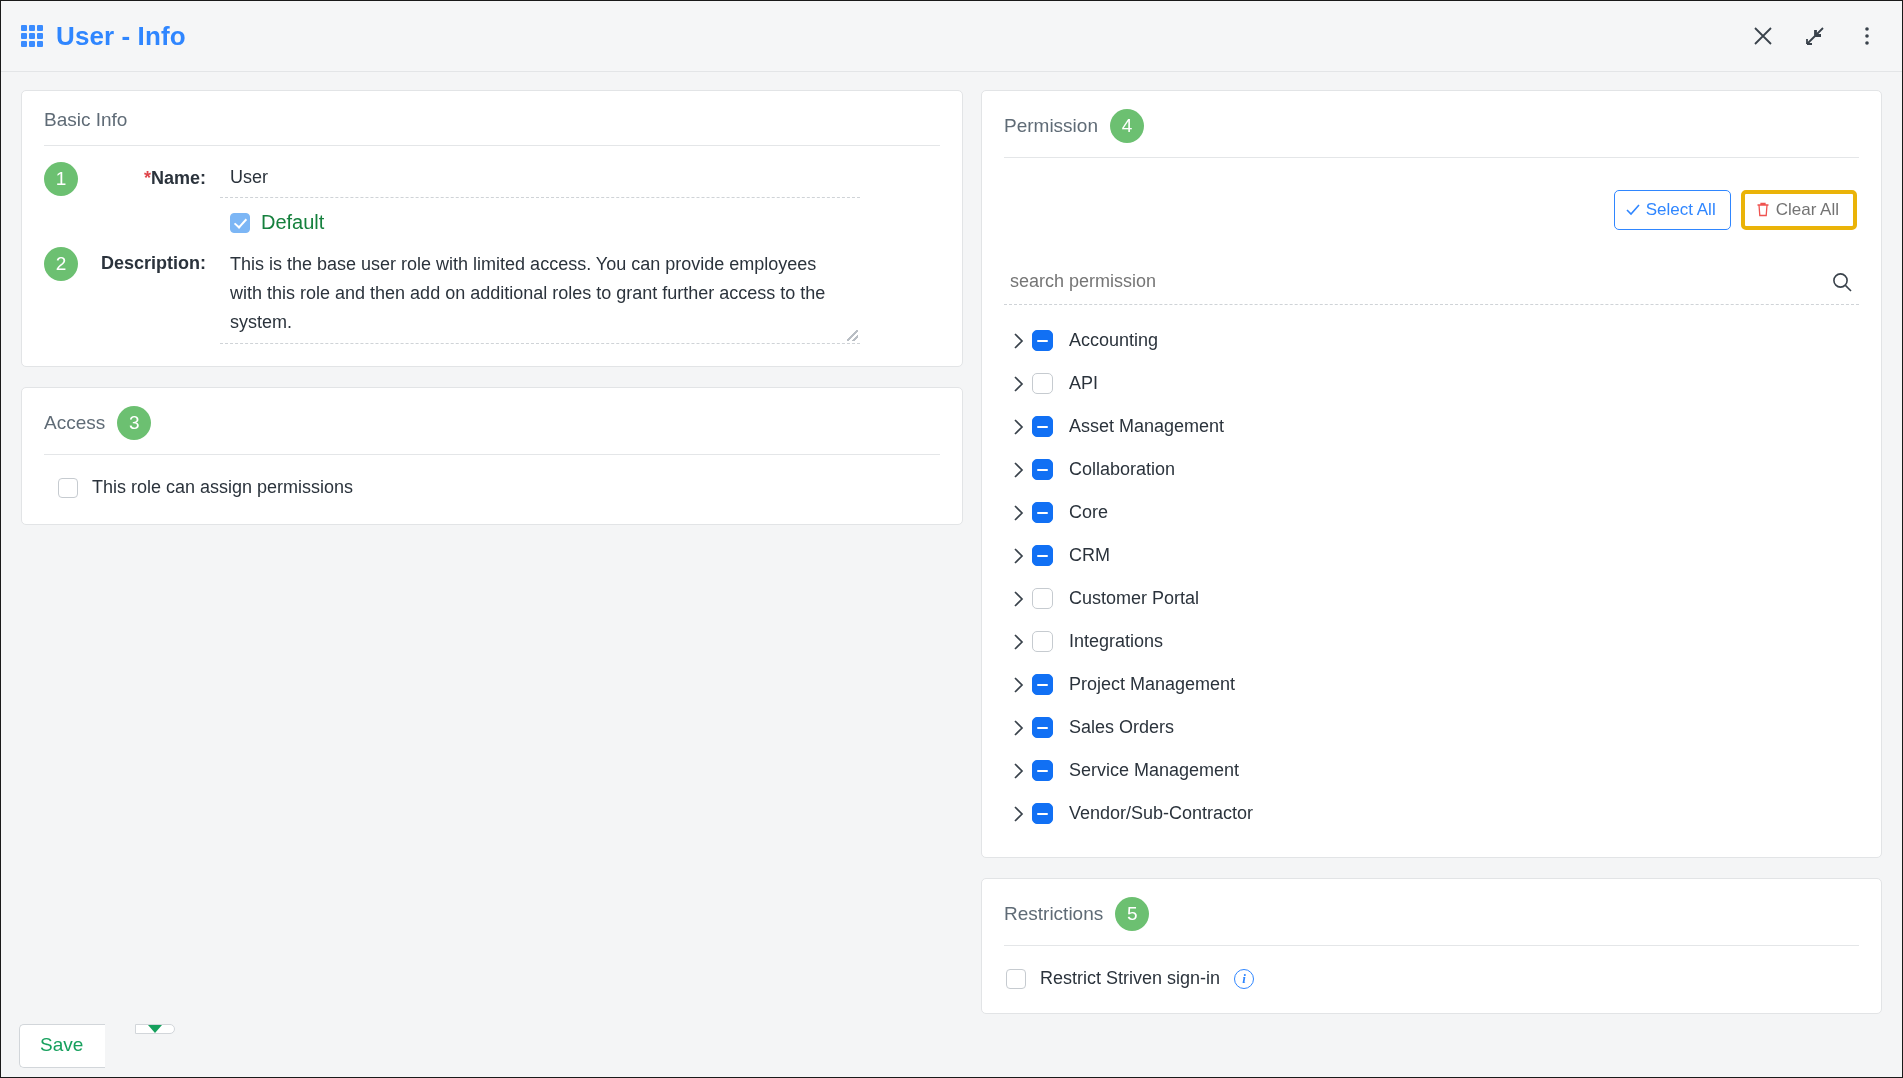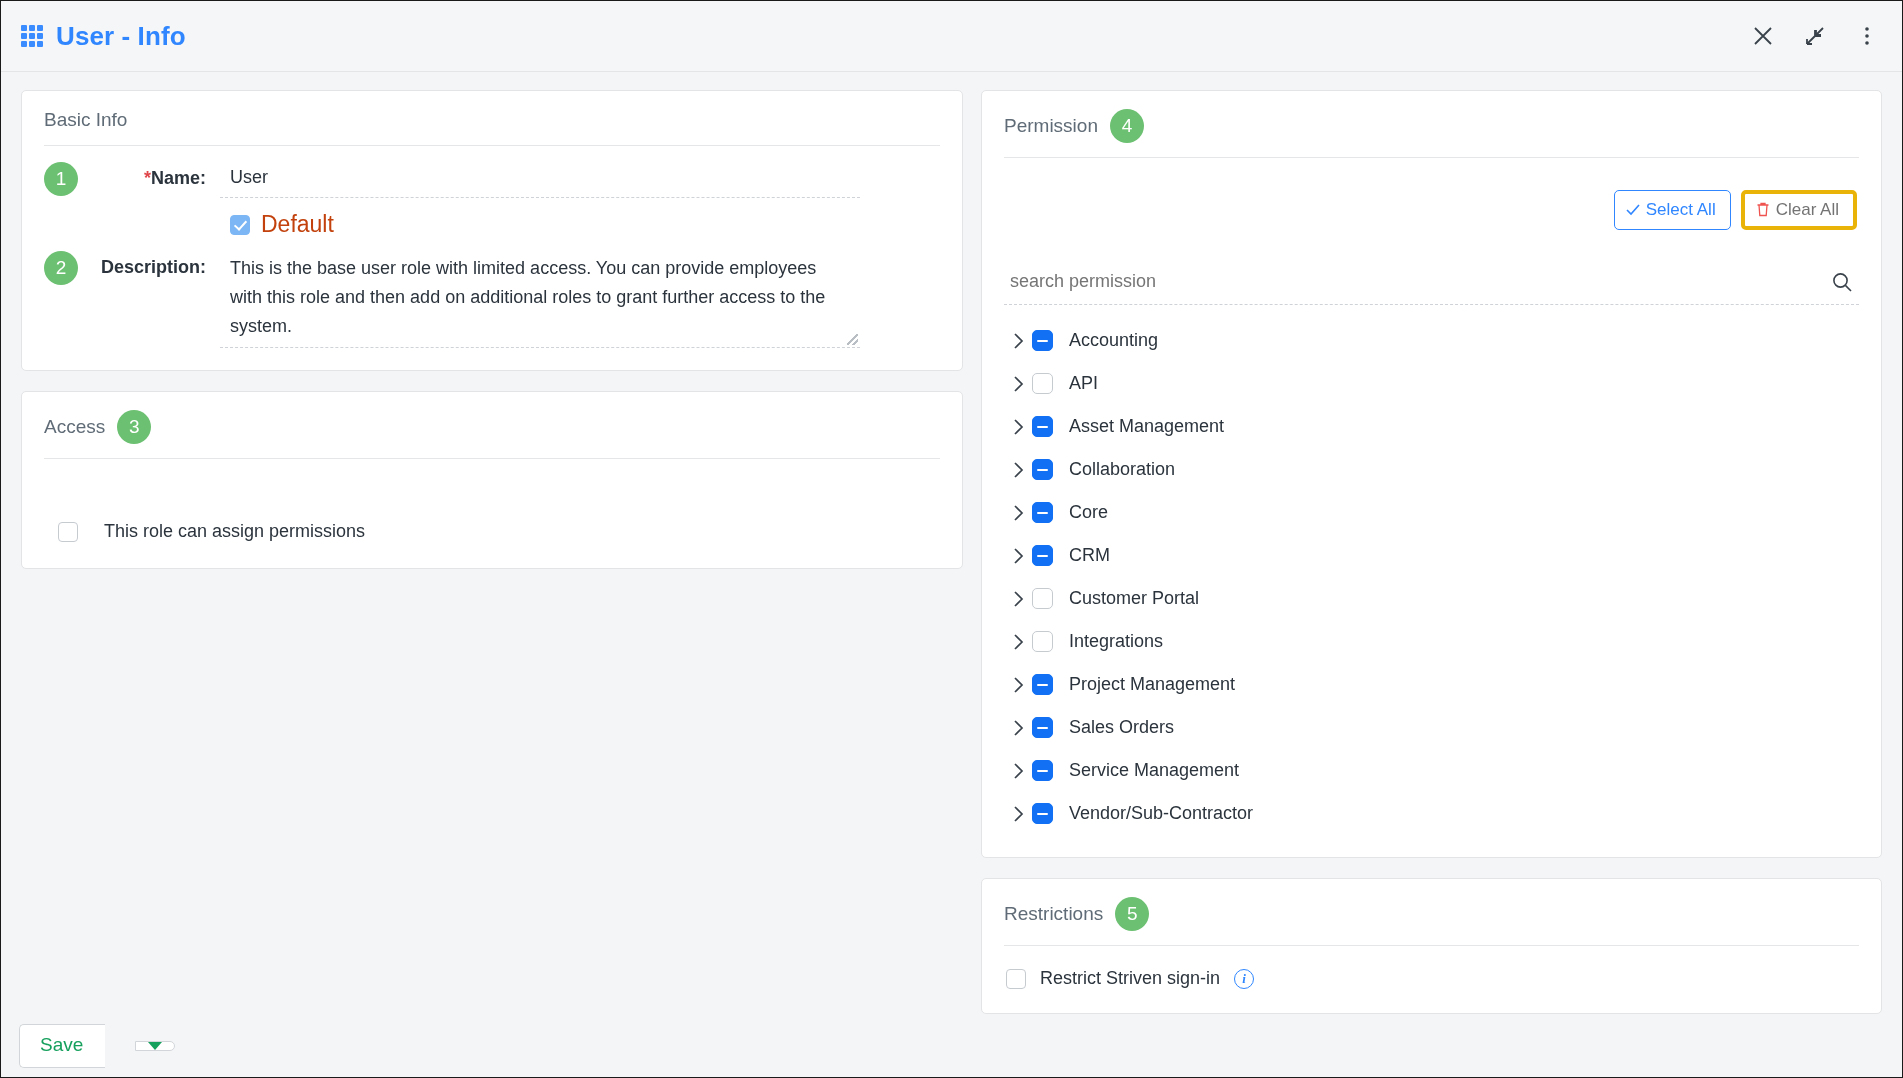--- a/index.html
+++ b/index.html
@@ -78,37 +78,37 @@
   .chk-row { display: flex; align-items: center; gap: 11px; padding: 13px 2px 13px 10px; }
   .cbox {
     width: 20px; height: 20px; border-radius: 4px; border: 1px solid #c6cbd0;
     background: #fff; flex: 0 0 20px; display: inline-block; position: relative; cursor: pointer;
   }
   .cbox.checked-soft { background: #7cb6f5; border-color: #7cb6f5; }
   .cbox.checked-soft::after {
     content: ""; position: absolute; left: 6px; top: 2px; width: 5px; height: 10px;
     border: solid #fff; border-width: 0 2.4px 2.4px 0; transform: rotate(42deg);
   }
-  .chk-label-muted { font-size: 23px; color: #c2410c; }
+  .chk-label-muted { font-size: 20px; color: #15803d; }
   .chk-label { font-size: 18px; color: #2b333c; }
 
   .textarea-box {
     border-bottom: 1px dashed #cfd3d7;
     padding: 3px 12px 6px 10px;
     font-size: 18px; line-height: 29px; color: #2b333c;
     position: relative; min-height: 96px;
   }
   .resize-grip {
     position: absolute; right: 2px; bottom: 2px; width: 11px; height: 11px;
     background:
       linear-gradient(135deg, transparent 45%, #b9bec4 45%, #b9bec4 56%, transparent 56%),
       linear-gradient(135deg, transparent 72%, #b9bec4 72%, #b9bec4 83%, transparent 83%);
   }
 
-  .access-row { display: flex; align-items: center; gap: 26px; padding: 6px 14px 4px 14px; margin-top: 40px; }
+  .access-row { display: flex; align-items: center; gap: 14px; padding: 6px 14px 4px 14px; }
 
   
   .perm-toolbar { display: flex; justify-content: flex-end; gap: 10px; padding: 16px 2px 0 2px; }
   .btn {
     font-size: 17px; border-radius: 5px; padding: 7px 14px 8px 11px;
     background: #fff; cursor: pointer; display: inline-flex; align-items: center; gap: 6px;
     line-height: 1;
   }
   .btn-select { border: 1px solid #2f86ff; color: #2f86ff; }
   .btn-clear { border: 4px solid #eab308; color: #737373; }
@@ -145,21 +145,21 @@
     color: #2f86ff; font-size: 13px; font-weight: 700; font-style: italic;
     display: inline-flex; align-items: center; justify-content: center; cursor: pointer;
     font-family: "Liberation Serif", serif;
   }
 
   
   .footer {
     position: absolute; left: 0; right: 0; bottom: 0; height: 62px;
     background: #f4f5f6; display: flex; align-items: center; padding-left: 18px;
   }
-  .save-group { display: flex; align-items: center; gap: 30px; }
+  .save-group { display: flex; align-items: flex-start; gap: 30px; }
   .save-btn {
     border: 1px solid #d2d6da; border-right: none;
     border-radius: 5px 0 0 5px; background: #fff;
     color: #16a05d; font-size: 19px; padding: 9px 22px 11px 20px; cursor: pointer;
   }
   .save-caret {
     border: 1px solid #d2d6da; border-radius: 0 5px 5px 0; background: #fff;
     width: 40px; display: flex; align-items: center; justify-content: center; cursor: pointer;
   }
   .caret-down {

